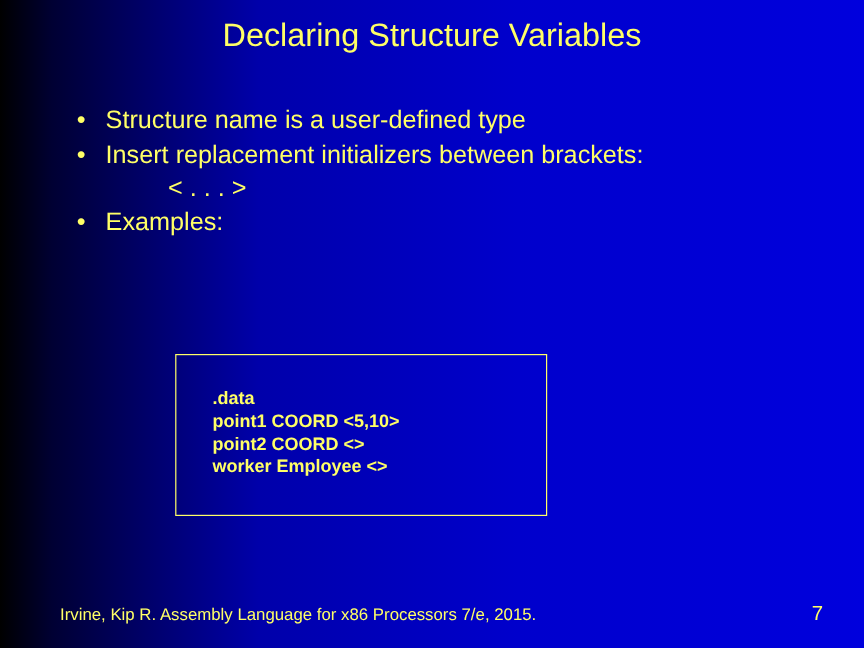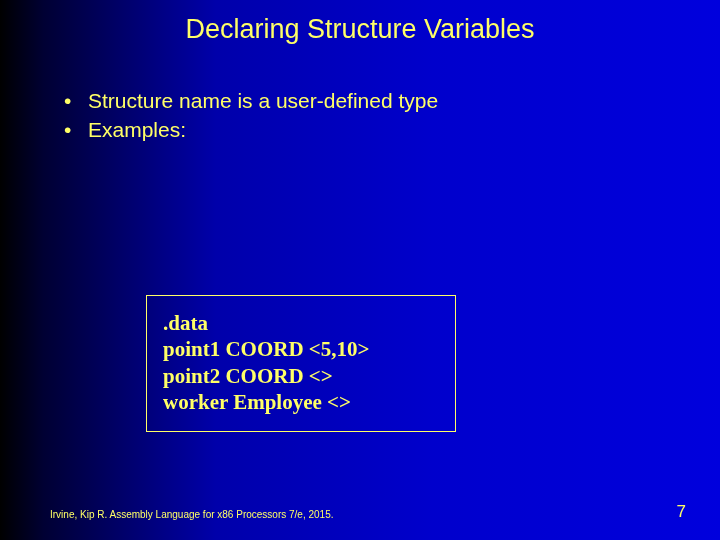--- a/index.html
+++ b/index.html
@@ -63,32 +63,32 @@
   .codebox {
     position: absolute;
     top: 295px;
     left: 146px;
     width: 310px;
     border: 1px solid #ffff66;
     padding: 10px 12px 12px 12px;
     box-sizing: border-box;
   }
   .codebox pre {
-    margin: 4px;
-    font-family: Liberation Serif, serif;
-    font-size: 21px;
+    margin: 18px;
+    font-family: Liberation Sans, sans-serif;
+    font-size: 15px;
     font-weight: bold;
     line-height: 1.25;
     white-space: pre;
   }
   .footer-left {
     position: absolute;
     left: 50px;
     bottom: 20px;
-    font-size: 10px;
+    font-size: 14px;
     color: #ffff66;
   }
   .footer-right {
     position: absolute;
     right: 34px;
     bottom: 18px;
     font-size: 17px;
     color: #ffff66;
   }
 </style>
@@ -98,20 +98,24 @@
 <div class="slide">
 
   <div class="title">Declaring Structure Variables</div>
 
   <div class="body">
     <ul class="bullets">
       <li>
         <span>Structure name is a user-defined type</span>
       </li>
       <li>
+        <span>Insert replacement initializers between brackets:</span>
+        <span class="sub">&lt; . . . &gt;</span>
+      </li>
+      <li>
         <span>Examples:</span>
       </li>
     </ul>
   </div>
 
   <div class="codebox">
     <pre>.data
 point1 COORD &lt;5,10&gt;
 point2 COORD &lt;&gt;
 worker Employee &lt;&gt;</pre>

